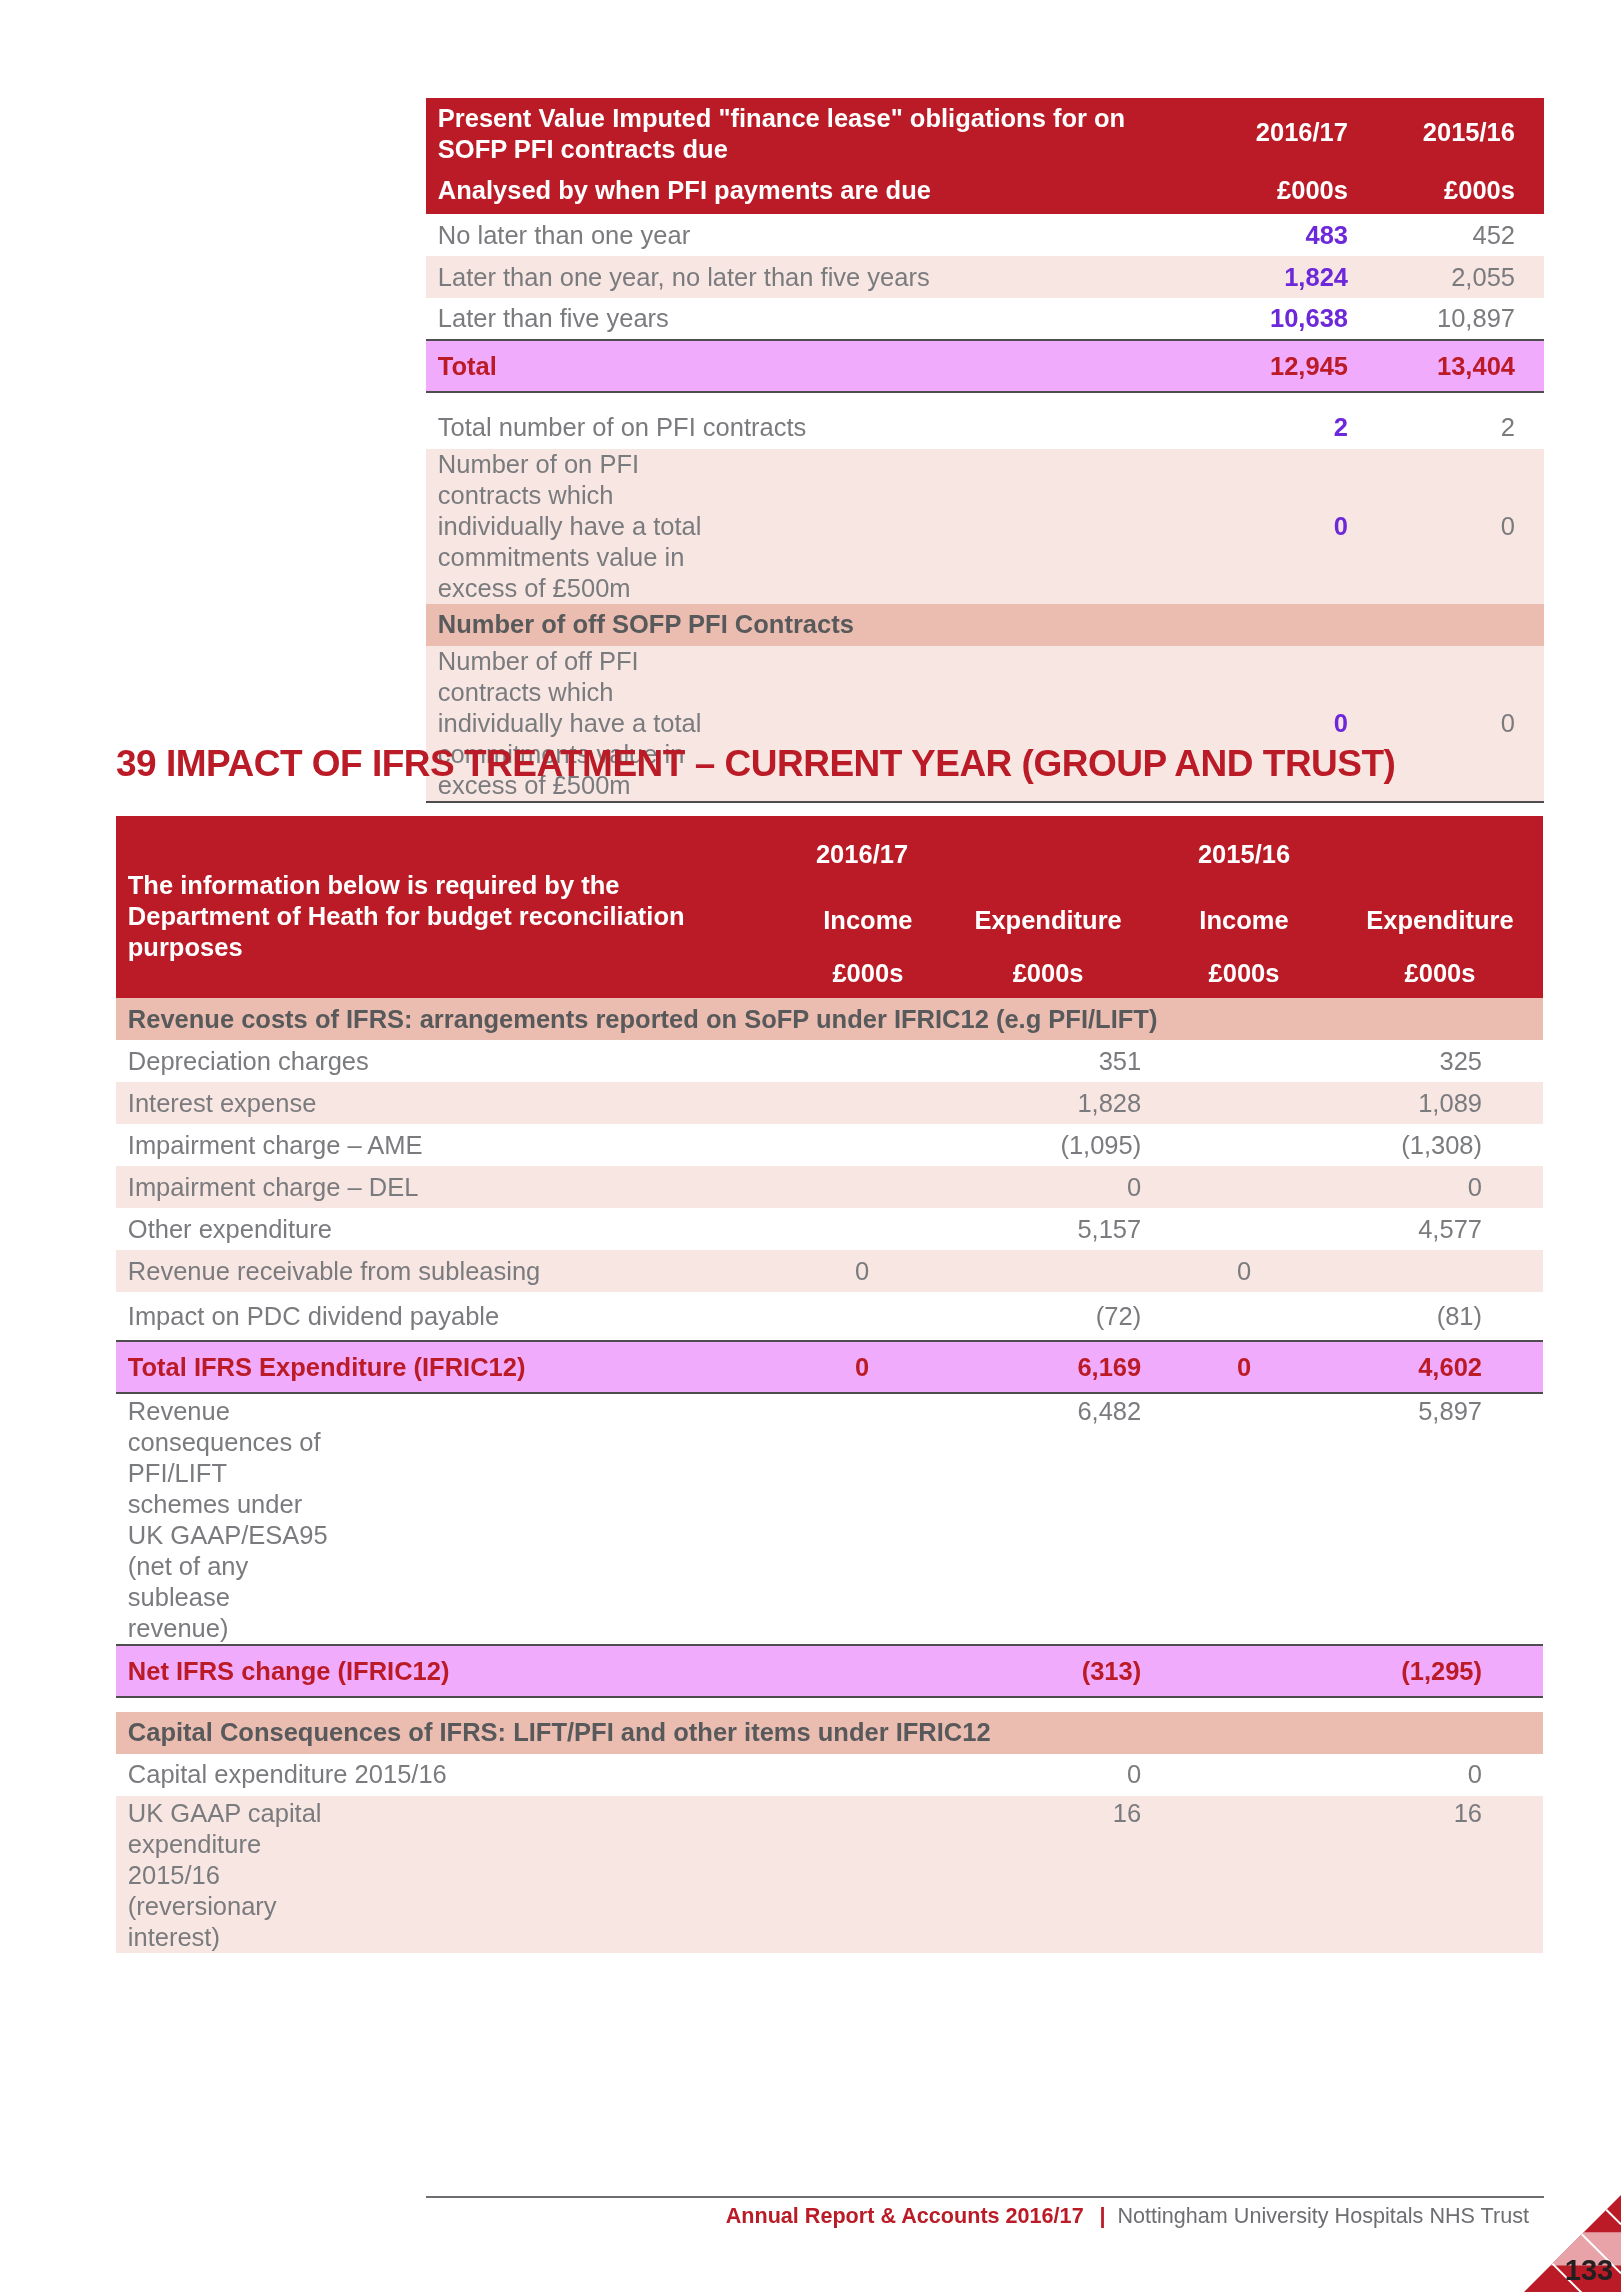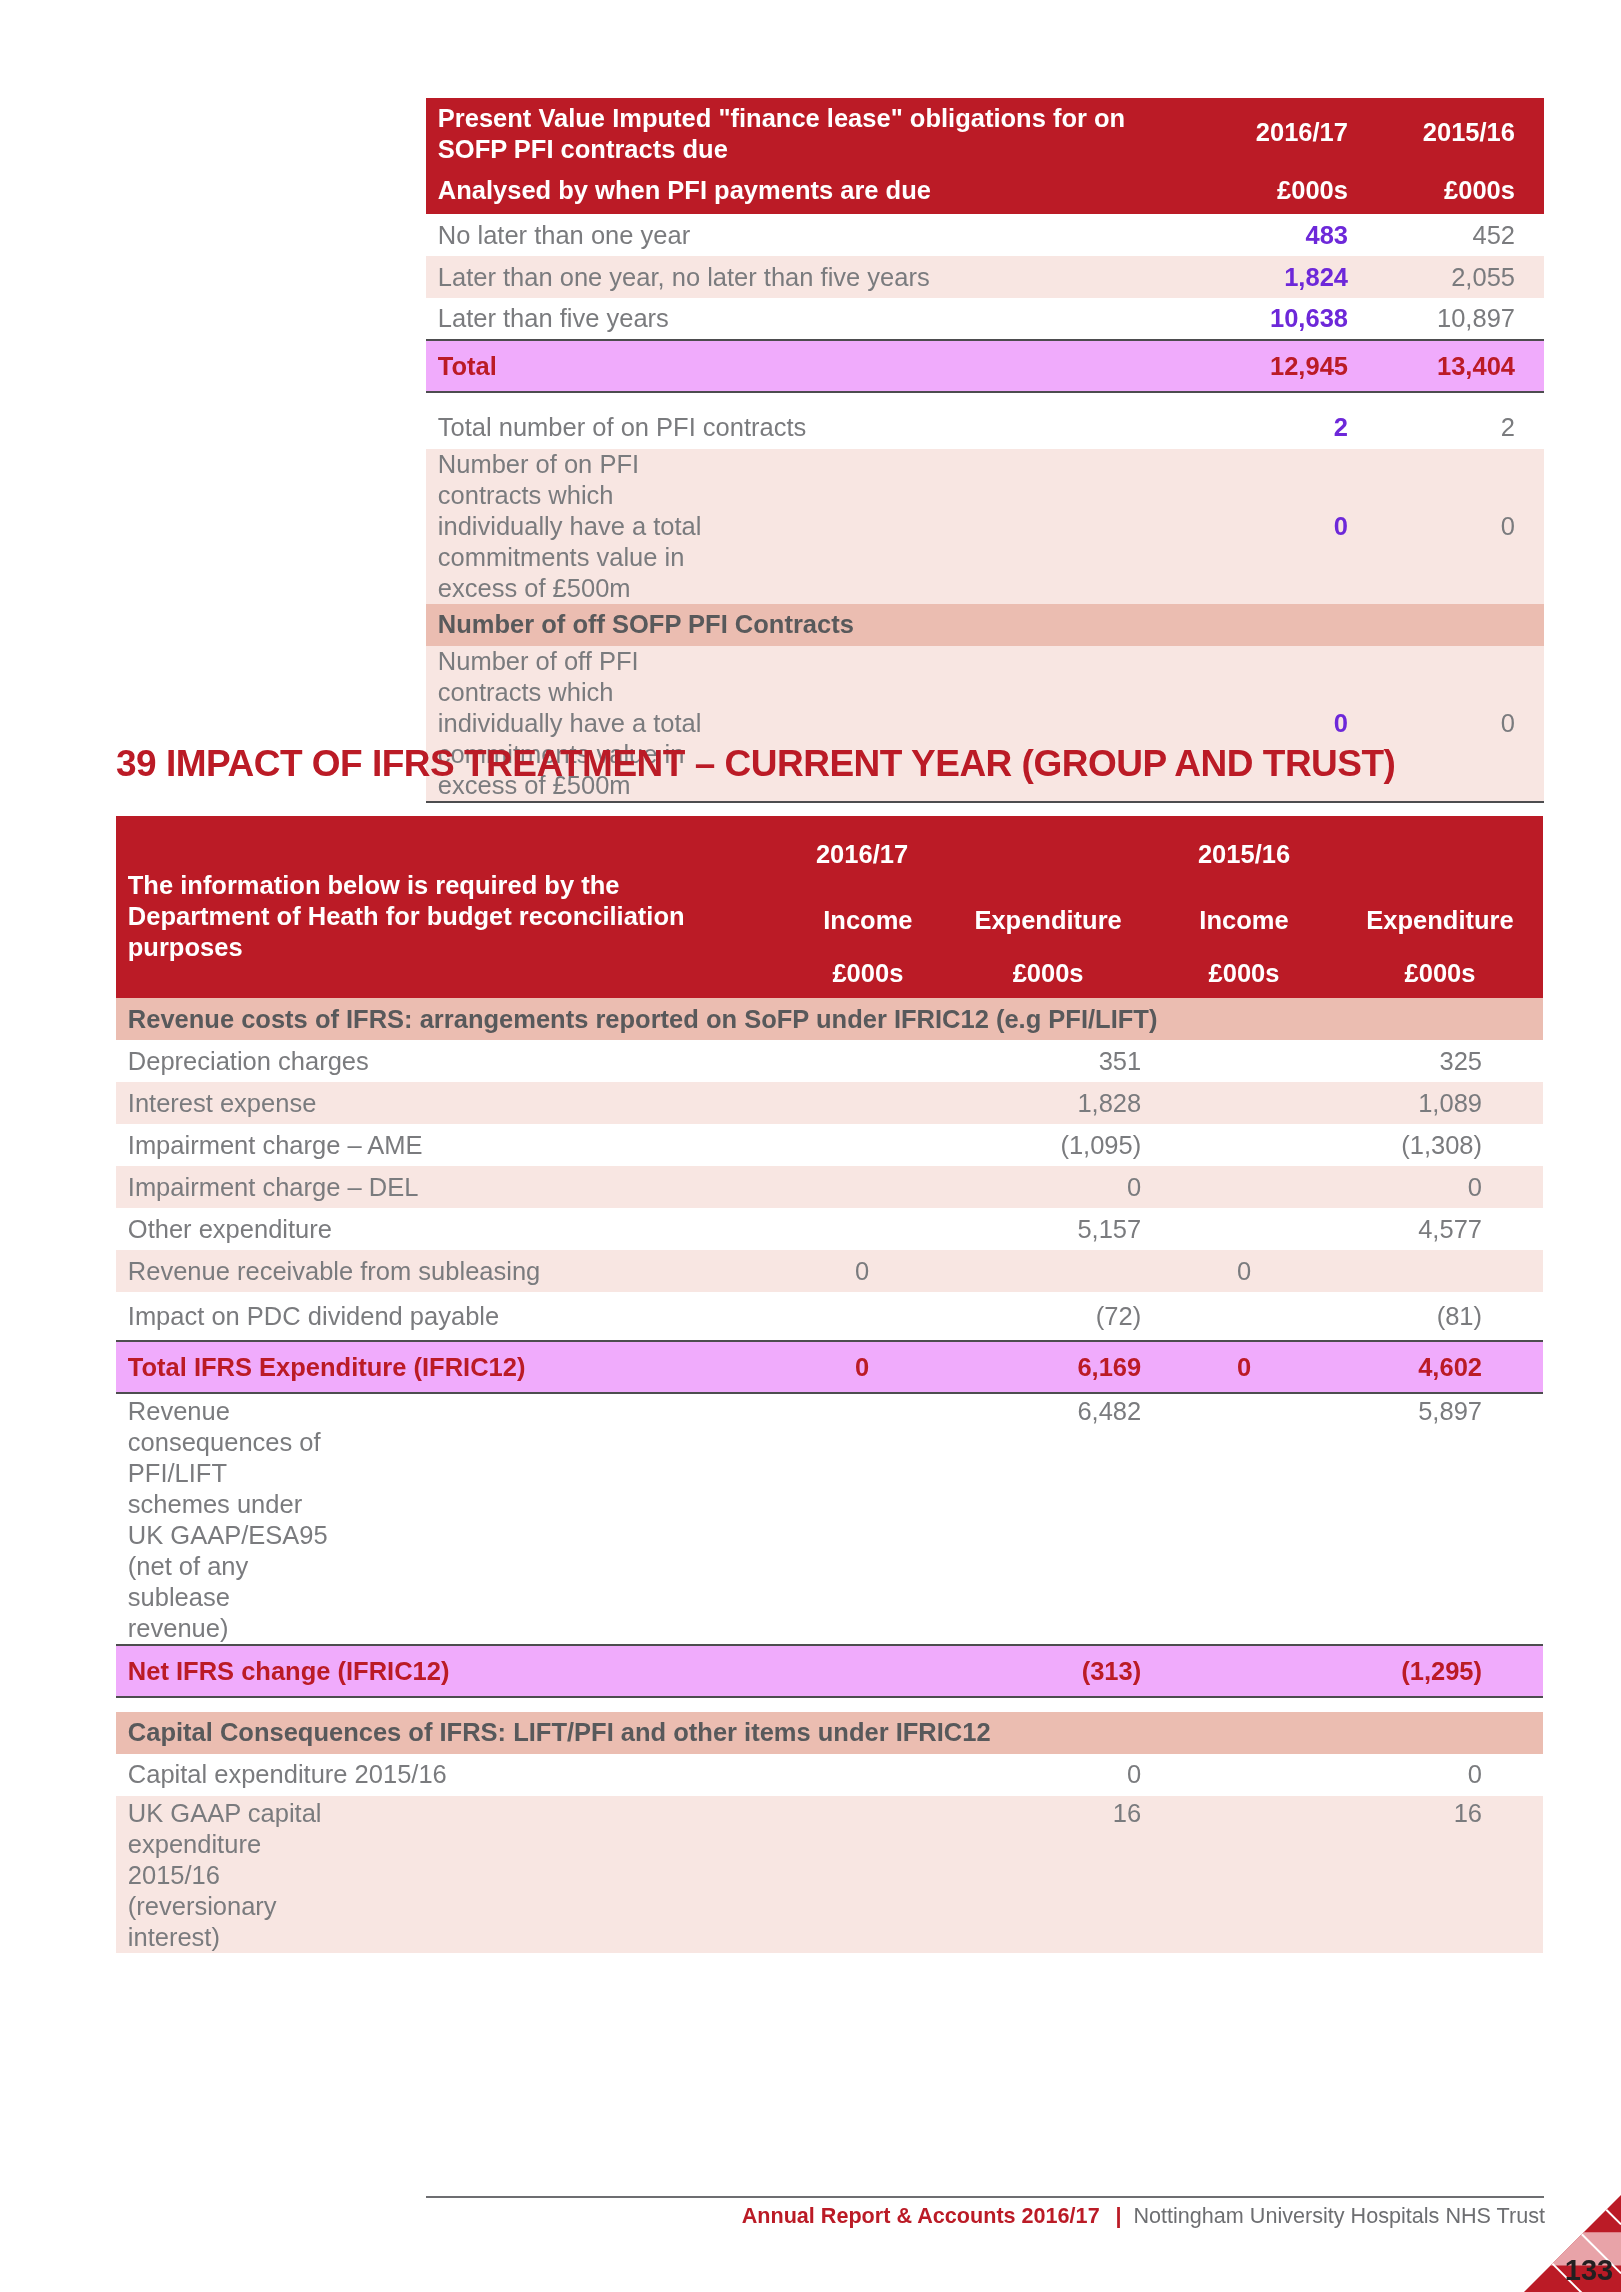--- a/index.html
+++ b/index.html
@@ -32,21 +32,21 @@
     .t2 td.cA { width: 186px; }
     .t2 td.cB { width: 196px; padding-right: 9.8px; }
     .t2 td.cC { width: 186px; }
     .t2 td.cD { width: 206px; padding-right: 61px; }
     .t2 .row td.cA, .t2 .row td.cC, .t2 .total td.cA, .t2 .total td.cC { text-align: center; }
 
     .section-title { position: absolute; left: 116px; top: 743px; color: #bb1b26; font-weight: bold;
                      font-size: 37px; letter-spacing: -0.5px; }
 
     .footer-line { position: absolute; left: 426px; top: 2196px; width: 1118px; height: 2px; background: #6d6e71; }
-    .footer { position: absolute; right: 76px; top: 2203px; font-size: 21.6px; white-space: nowrap; margin-left: 9px; }
+    .footer { position: absolute; right: 92px; top: 2203px; font-size: 21.6px; white-space: nowrap; margin-left: 9px; }
     .footer .rep { color: #bb1b26; font-weight: bold; }
     .footer .sep { color: #bb1b26; margin: 0 5.9px 0 9.8px; font-weight: bold; }
     .footer .org { color: #6d6e71; }
 
     .corner { position: absolute; right: 0; bottom: 0; width: 98px; height: 98px; }
     .page-num { position: absolute; right: 7.8px; bottom: 5.9px; font-size: 29px; font-weight: bold; color: #231f20; }
   </style>
 </head>
 <body>
 

